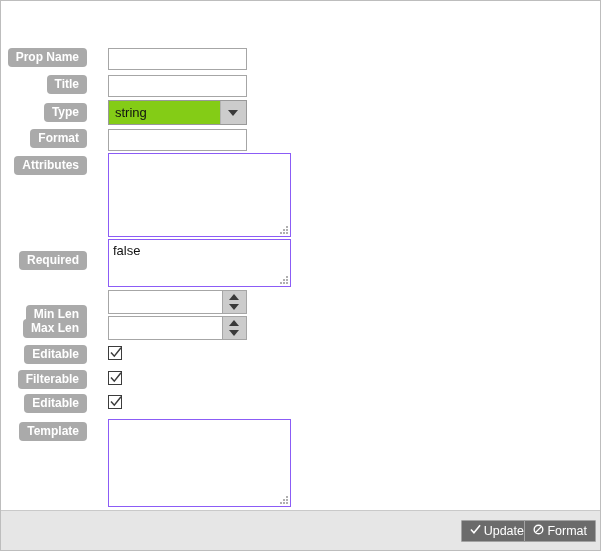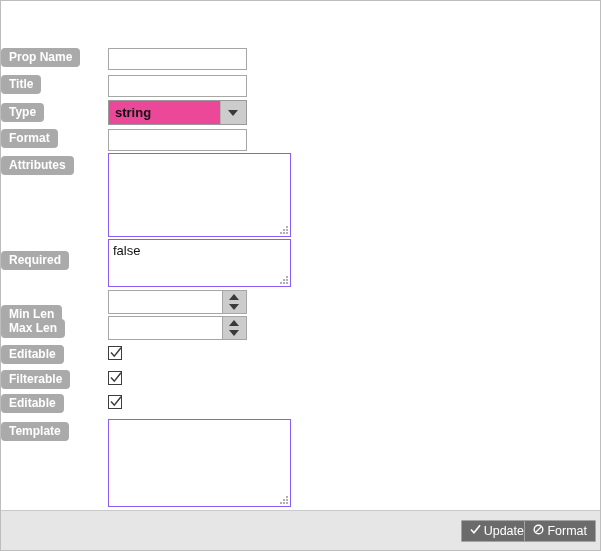--- a/index.html
+++ b/index.html
@@ -69,20 +69,21 @@
   .row {
     position: absolute;
     left: 0;
     width: 601px;
   }
   .label-cell {
     position: absolute;
     left: 0;
     top: 0;
     width: 86px;
+    text-align: right;
   }
   .badge {
     display: inline-block;
     background: #aaaaaa;
     color: #ffffff;
     font-weight: bold;
     font-size: 12px;
     padding: 3px 8px 4px 8px;
     border-radius: 4px;
     line-height: 12px;
@@ -109,23 +110,22 @@
     outline: none;
   }
 
   
   .select-wrap {
     position: relative;
     box-sizing: border-box;
     width: 139px;
     height: 25px;
     border: 1px solid #999999;
-    background: #ec4899;
+    background: #84cc16;
     cursor: pointer;
-    font-weight: bold;
   }
   .select-val {
     position: absolute;
     left: 6px;
     top: 4px;
     font-size: 13px;
     color: #111111;
   }
   .select-btn {
     position: absolute;

